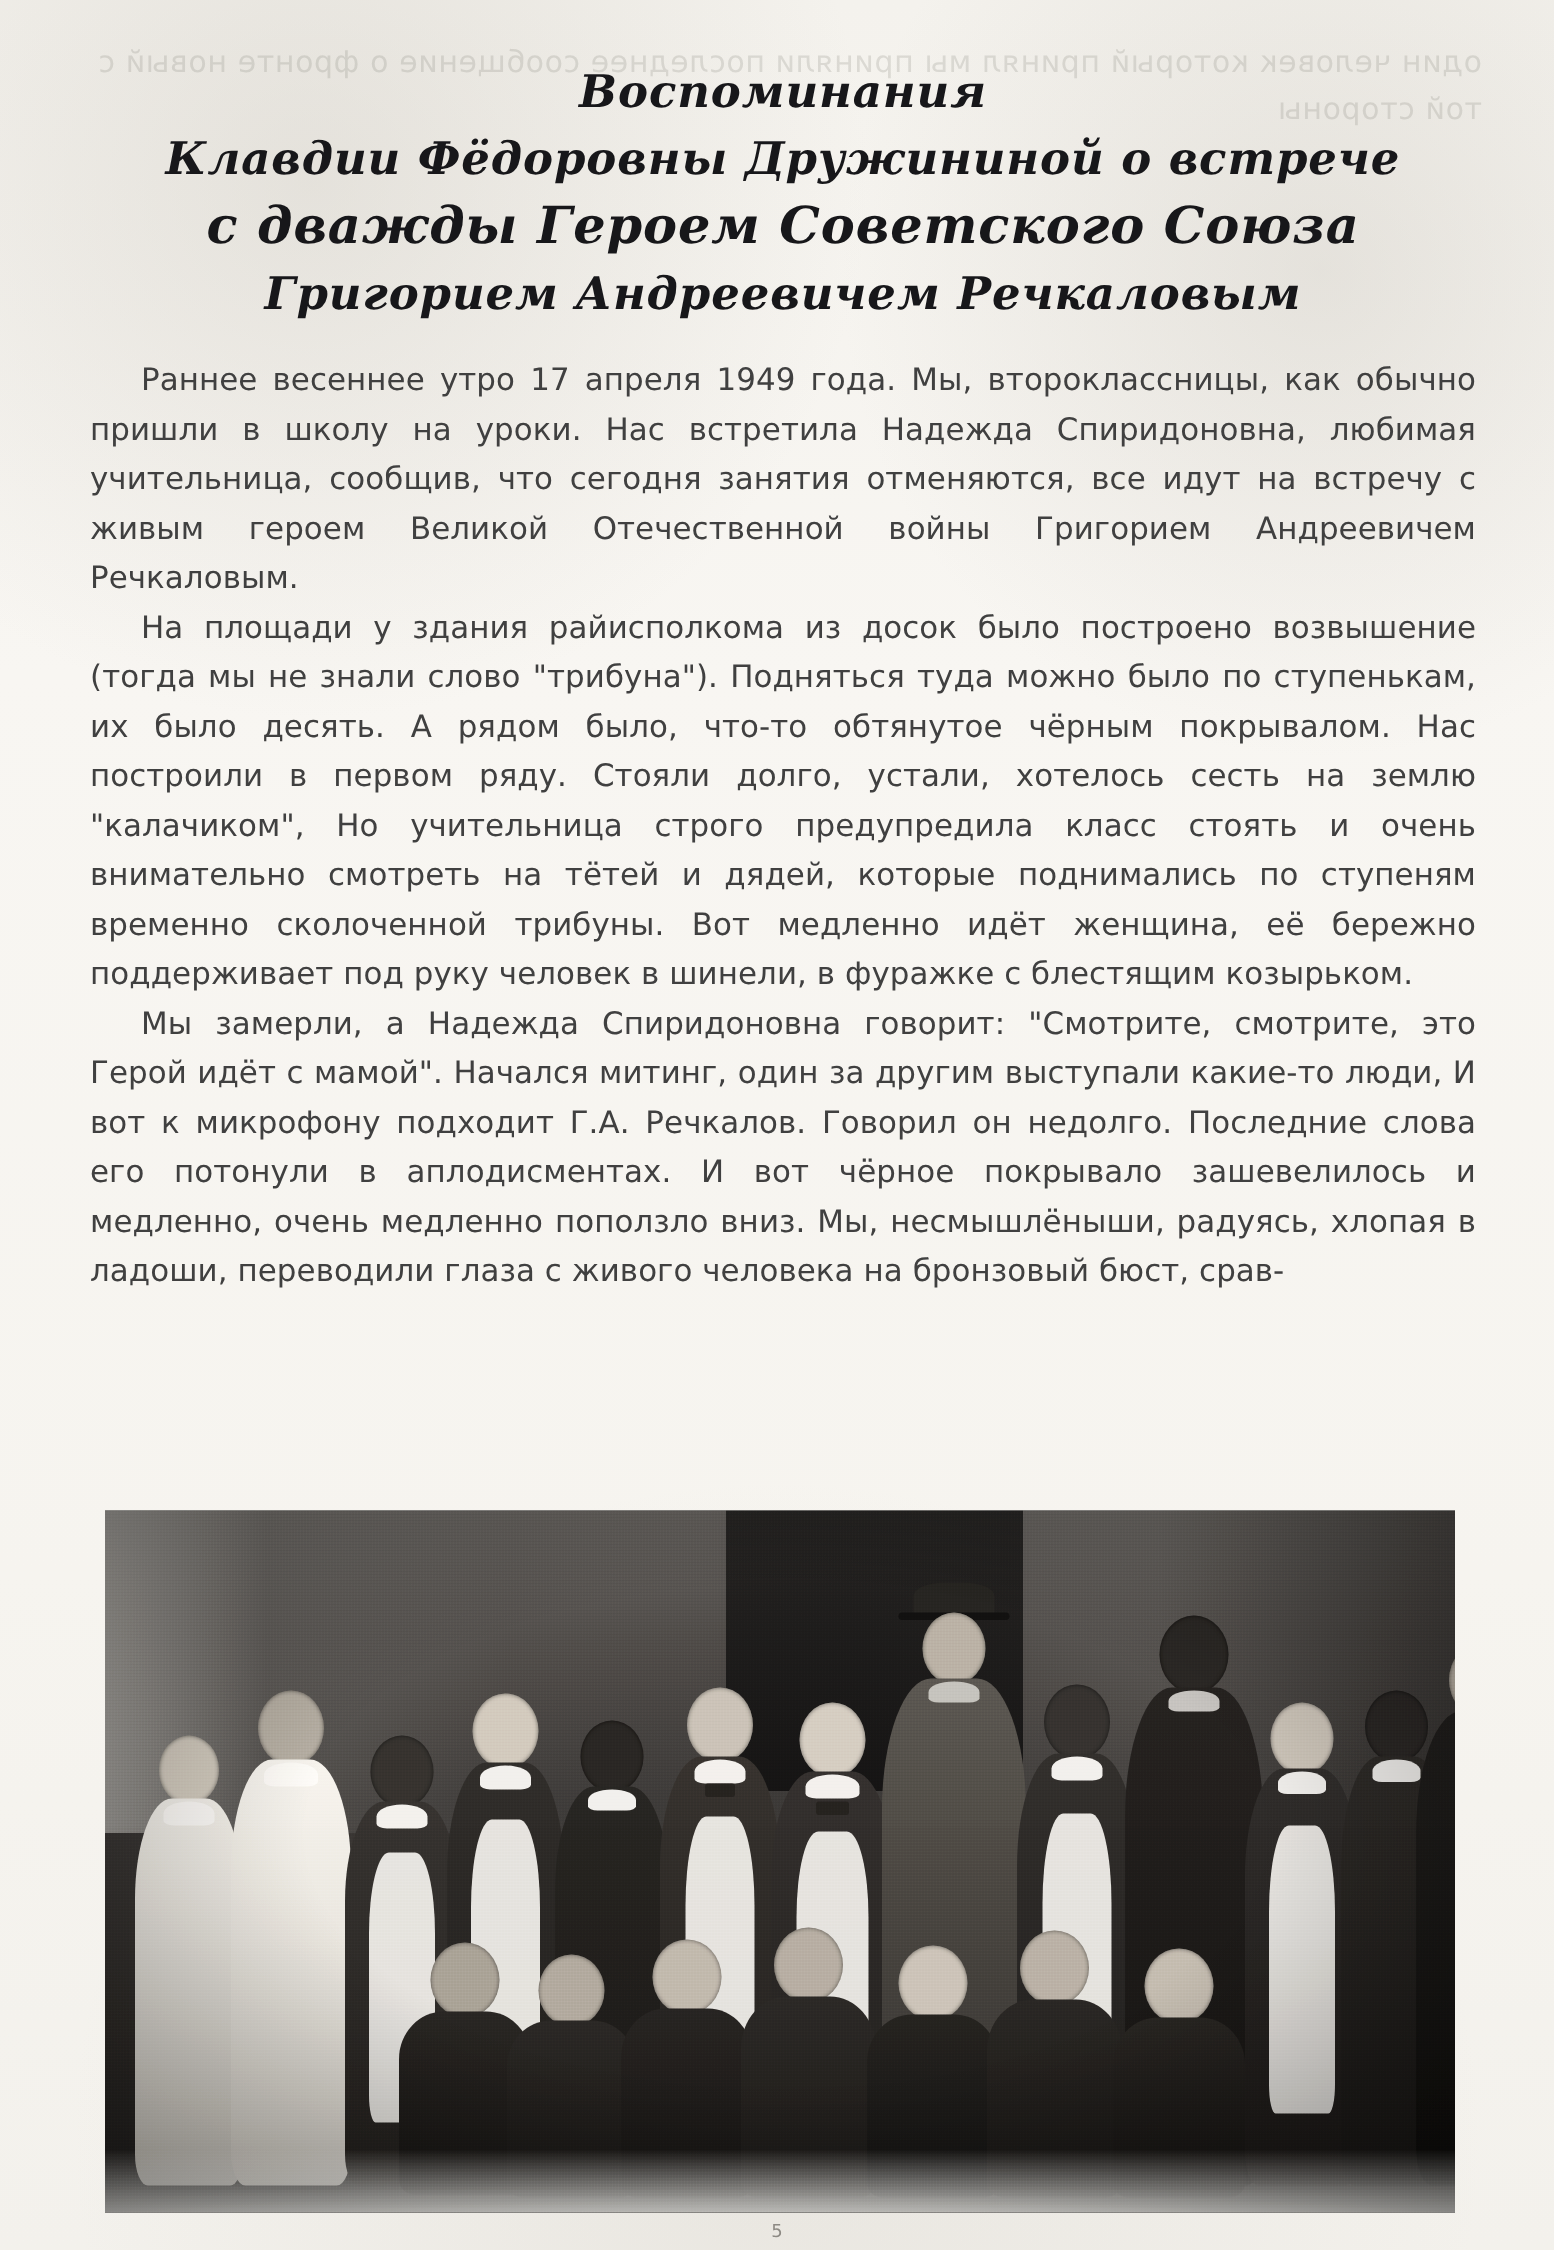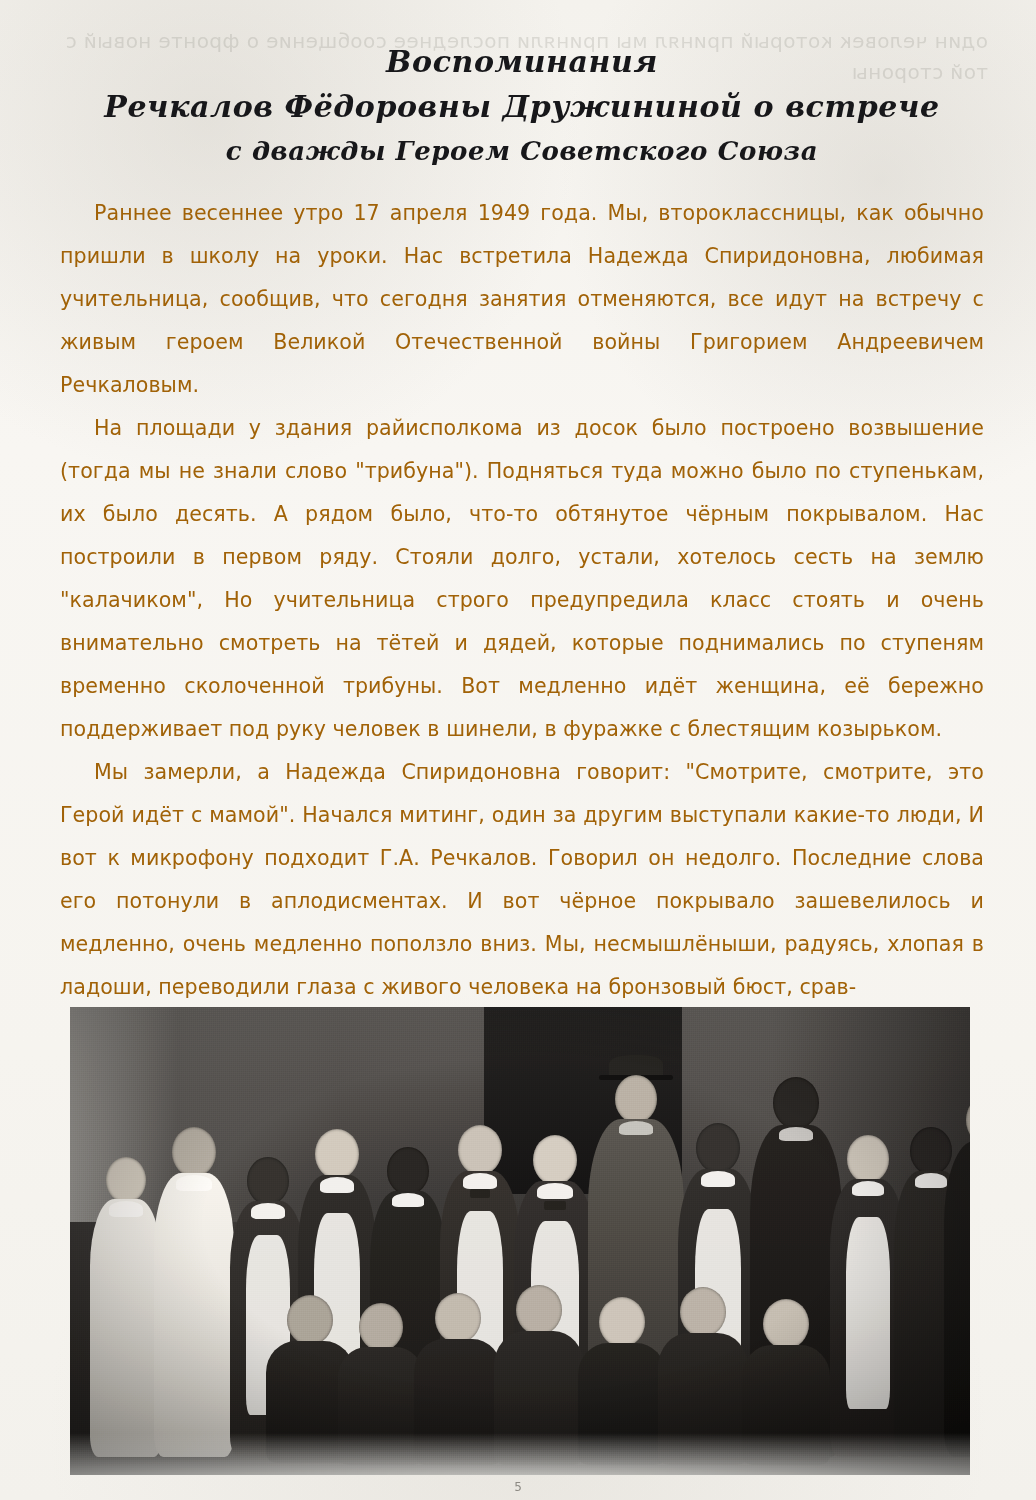--- a/index.html
+++ b/index.html
@@ -63,29 +63,29 @@
     letter-spacing: 0.6px;
   }
   .title-line {
     display: block;
     font-size: 31px;
     line-height: 45px;
     white-space: nowrap;
   }
   .title-line.l1 { font-size: 30px; }
   .title-line.l2 { font-size: 30px; }
-  .title-line.l3 { font-size: 26px; }
+  .title-line.l3 { font-size: 34px; }
   .title-line.l4 { font-size: 30px; }
 
   .body-text {
     margin-top: 14px;
     font-family: "DejaVu Sans", sans-serif;
     font-size: 20.6px;
-    line-height: 43px;
-    color: #a16207;
+    line-height: 33px;
+    color: #404040;
     text-align: justify;
     text-justify: inter-word;
     letter-spacing: 0.05px;
     -webkit-font-smoothing: none;
   }
   .body-text p {
     margin: 0;
     text-indent: 34px;
   }
 
@@ -216,22 +216,23 @@
 
 <div class="page">
 
   <div class="paper-texture"></div>
   <div class="bleed">один человек который принял мы приняли последнее сообщение о фронте новый с той стороны</div>
 
   <div class="content">
 
     <h1 class="title">
       <span class="title-line l1">Воспоминания</span>
-      <span class="title-line l2">Речкалов Фёдоровны Дружининой о встрече</span>
+      <span class="title-line l2">Клавдии Фёдоровны Дружининой о встрече</span>
       <span class="title-line l3">с дважды Героем Советского Союза</span>
+      <span class="title-line l4">Григорием Андреевичем Речкаловым</span>
     </h1>
 
     <div class="body-text">
       <p>Раннее весеннее утро 17 апреля 1949 года. Мы, второклассницы, как обычно пришли в школу на уроки. Нас встретила Надежда Спиридоновна, любимая учительница, сообщив, что сегодня занятия отменяются, все идут на встречу с живым героем Великой Отечественной войны Григорием Андреевичем Речкаловым.</p>
       <p>На площади у здания райисполкома из досок было построено возвышение (тогда мы не знали слово "трибуна"). Подняться туда можно было по ступенькам, их было десять. А рядом было, что-то обтянутое чёрным покрывалом. Нас построили в первом ряду. Стояли долго, устали, хотелось сесть на землю "калачиком", Но учительница строго предупредила класс стоять и очень внимательно смотреть на тётей и дядей, которые поднимались по ступеням временно сколоченной трибуны. Вот медленно идёт женщина, её бережно поддерживает под руку человек в шинели, в фуражке с блестящим козырьком.</p>
       <p>Мы замерли, а Надежда Спиридоновна говорит: "Смотрите, смотрите, это Герой идёт с мамой". Начался митинг, один за другим выступали какие-то люди, И вот к микрофону подходит Г.А. Речкалов. Говорил он недолго. Последние слова его потонули в аплодисментах. И вот чёрное покрывало зашевелилось и медленно, очень медленно поползло вниз. Мы, несмышлёныши, радуясь, хлопая в ладоши, переводили глаза с живого человека на бронзовый бюст, срав-</p>
     </div>
   </div>
 
   <div class="photo-wrap">

